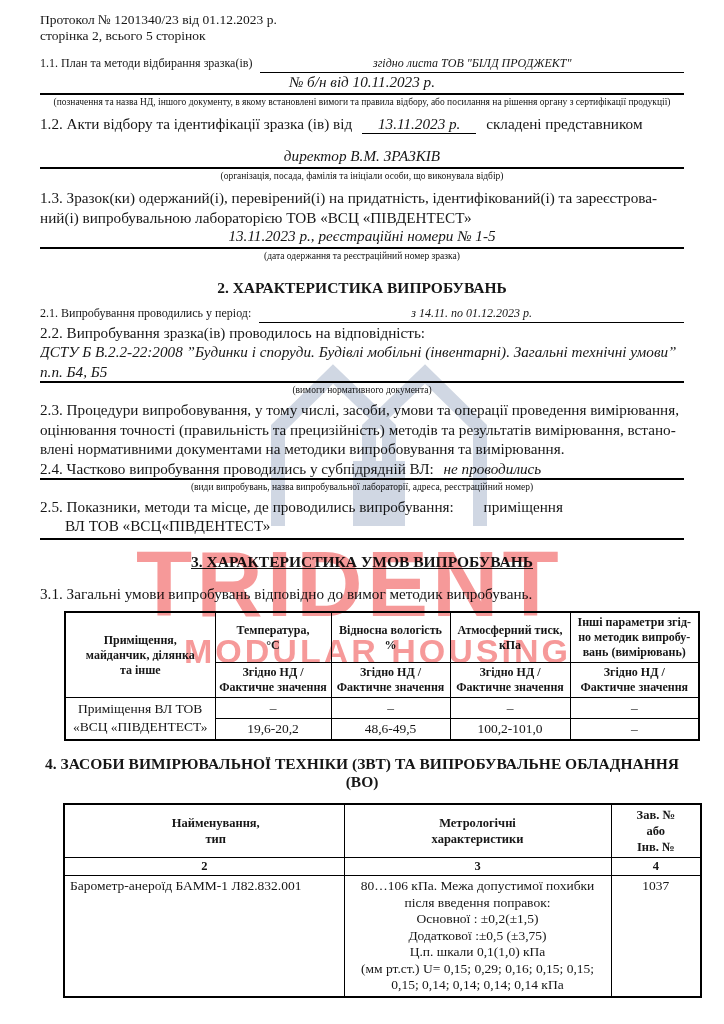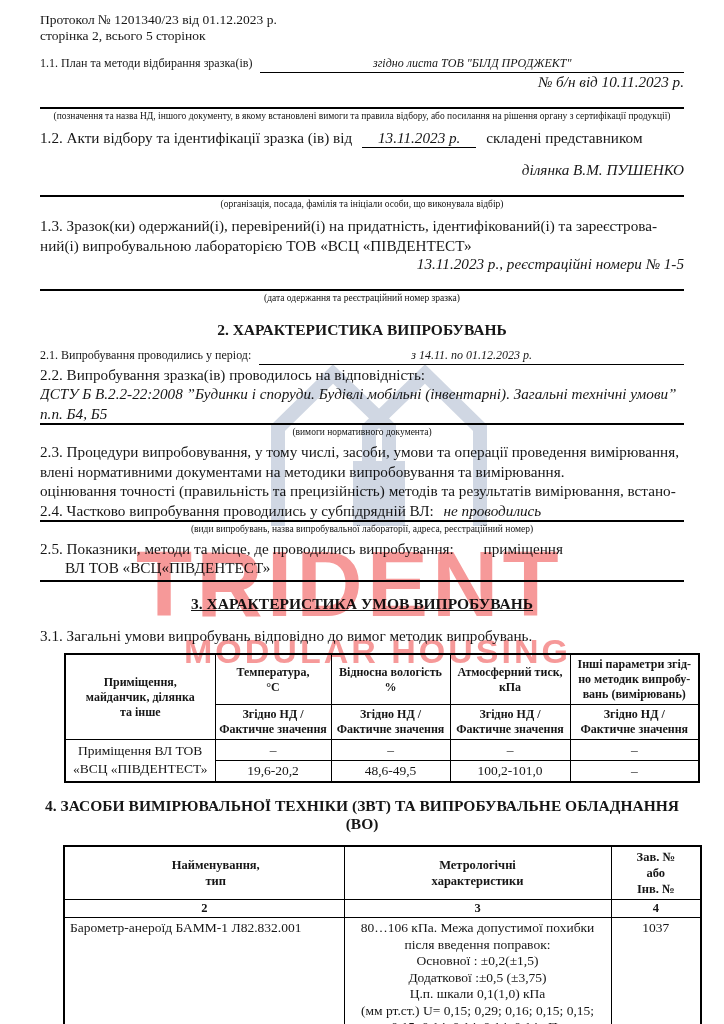--- a/index.html
+++ b/index.html
@@ -10,21 +10,21 @@
   .hdr{ text-align:left;font-size:13.5px;line-height:1.22;}
   .sec-title{text-align:center;font-weight:bold;font-size:15.5px;margin-top:8px;}
 
   .line{font-size:15.2px;line-height:1.28;white-space:nowrap;overflow:hidden;}
   .row{display:flex;align-items:flex-start;font-size:12px;margin-top:8px;}
   .lbl{white-space:nowrap;}
   .fill{flex:1;margin-left:8px;border-bottom:1.4px solid #000;text-align:center;
         font-style:italic;white-space:nowrap;padding-bottom:1px;}
   .rule-thick{border-bottom:2.4px solid #000;}
   .rule{border-bottom:2px solid #000;}
-  .center-val{font-style:italic;text-align:right;font-size:15.2px;padding-bottom:16px;}
+  .center-val{font-style:italic;text-align:center;font-size:15.2px;padding-bottom:2px;}
   .caption{font-size:9.5px;line-height:1.25;text-align:center;margin-top:2px;color:#111;}
   .italic{font-style:italic;}
   .dateseg{display:inline-block;position:relative;border-bottom:1.4px solid #000;
            font-style:italic;padding:0 16px;margin:0 6px;}
 
   table{border-collapse:collapse;table-layout:fixed;}
   .t1{margin-left:24px;width:634px;margin-top:8px;}
   .t1 th,.t1 td{border:1.5px solid #000;font-size:12px;padding:2px 3px;text-align:center;vertical-align:middle;}
   .t1{border:2px solid #000;}
   .t1 .hname{font-weight:bold;line-height:1.25;}
@@ -83,42 +83,42 @@
     <div class="caption">(позначення та назва НД,  іншого документу, в якому встановлені вимоги та правила відбору, або посилання на рішення органу з сертифікації продукції)</div>
 
     <div class="line" style="margin-top:5px;margin-bottom:13px;">
       <span>1.2. Акти відбору та ідентифікації зразка (ів) від</span>
       <span class="dateseg">
         <span>13.11.2023 р.</span>
         
       </span>
       <span>складені представником</span>
     </div>
-    <div class="center-val rule">ділянка В.М. ПУШЕНКО</div>
+    <div class="center-val rule">директор В.М. ЗРАЗКІВ</div>
     <div class="caption">(організація, посада, фамілія та ініціали особи, що виконувала відбір)</div>
 
     <div class="line" style="margin-top:5px;">1.3. Зразок(ки) одержаний(і), перевірений(і) на придатність, ідентифікований(і) та зареєстрова-</div>
     <div class="line">ний(і) випробувальною лабораторією  ТОВ «ВСЦ «ПІВДЕНТЕСТ»</div>
     <div class="center-val rule">13.11.2023 р.,  реєстраційні номери № 1-5</div>
     <div class="caption">(дата одержання та реєстраційний номер зразка)</div>
 
     <div class="sec-title" style="margin-top:16px;">2. ХАРАКТЕРИСТИКА ВИПРОБУВАНЬ</div>
 
     <div class="row" style="margin-top:9px;">
       <span class="lbl">2.1. Випробування проводились у період:</span>
       <span class="fill">з 14.11. по 01.12.2023 р.</span>
     </div>
     <div class="line">2.2. Випробування зразка(ів) проводилось на відповідність:</div>
     <div class="line italic">ДСТУ Б В.2.2-22:2008 ”Будинки і споруди. Будівлі мобільні (інвентарні). Загальні технічні умови”</div>
     <div class="line italic rule">п.п. Б4, Б5</div>
     <div class="caption">(вимоги нормативного документа)</div>
 
     <div class="line" style="margin-top:3px;">2.3. Процедури випробовування, у тому числі, засоби, умови та операції проведення вимірювання,</div>
+    <div class="line">оцінювання точності (правильність та прецизійність) методів та результатів вимірювання, встано-</div>
     <div class="line">влені нормативними документами на методики випробовування та вимірювання.</div>
-    <div class="line">оцінювання точності (правильність та прецизійність) методів та результатів вимірювання, встано-</div>
 
     <div class="line rule">
       <span>2.4. Частково випробування проводились у субпідрядній ВЛ:</span>
       <span class="italic" style="margin-left:6px;">не проводились</span>
     </div>
     <div class="caption">(види випробувань, назва випробувальної лабораторії, адреса, реєстраційний номер)</div>
 
     <div class="line" style="margin-top:3px;">
       <span>2.5. Показники, методи та місце, де проводились випробування:</span>
       <span style="margin-left:26px;">приміщення</span>

